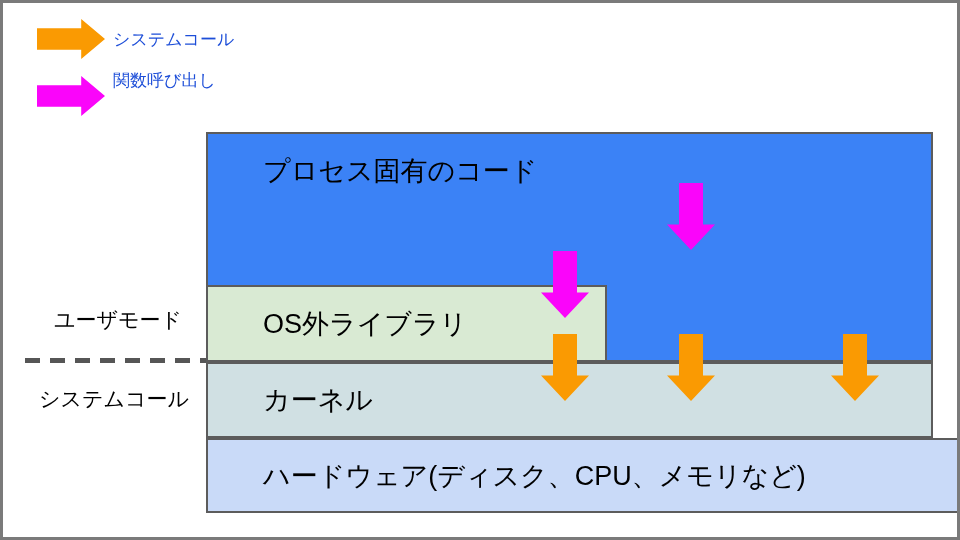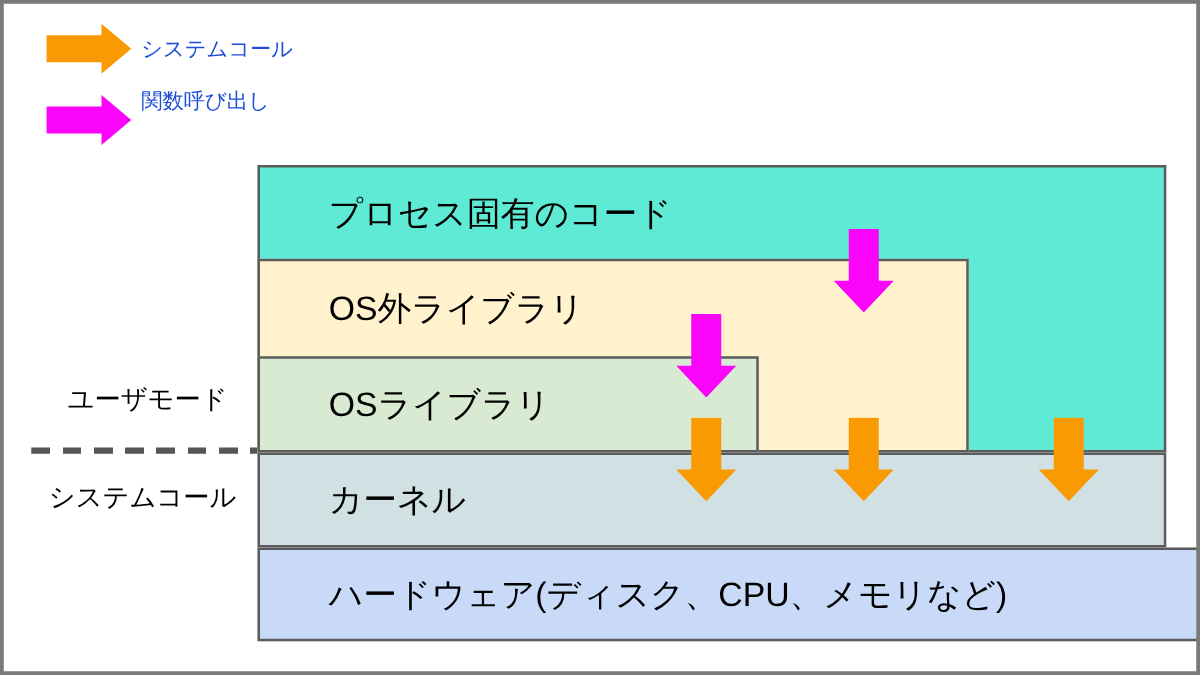--- a/index.html
+++ b/index.html
@@ -109,30 +109,27 @@
   <div class="arrow-right legend-arrow-1" style="background-color: rgb(250, 154, 2);"></div>
   <div class="legend-label legend-label-1">システムコール</div>
 
   <div class="arrow-right legend-arrow-2" style="background-color: rgb(250, 5, 250);"></div>
   <div class="legend-label legend-label-2">関数呼び出し</div>
 
   <div class="mode-label mode-user">ユーザモード</div>
   <div class="mode-divider"></div>
   <div class="mode-label mode-kernel">システムコール</div>
 
-  <div class="layer layer-process" style="background-color: #5eead4;">
+  <div class="layer layer-process" style="background-color: #3b82f6;">
     <div class="layer-label">プロセス固有のコード</div>
   </div>
 
-  <div class="layer layer-nonoslib" style="background-color: rgb(255, 242, 204);">
-    <div class="layer-label">OS外ライブラリ</div>
-  </div>
 
   <div class="layer layer-oslib" style="background-color: rgb(217, 234, 211);">
-    <div class="layer-label">OSライブラリ</div>
+    <div class="layer-label">OS外ライブラリ</div>
   </div>
 
   <div class="layer layer-kernel" style="background-color: rgb(208, 224, 227); padding-left: 43px;">
     <div class="layer-label">カーネル</div>
   </div>
 
   <div class="layer layer-hardware" style="background-color: rgb(201, 218, 248);">
     <div class="layer-label">ハードウェア(ディスク、CPU、メモリなど)</div>
   </div>
 

